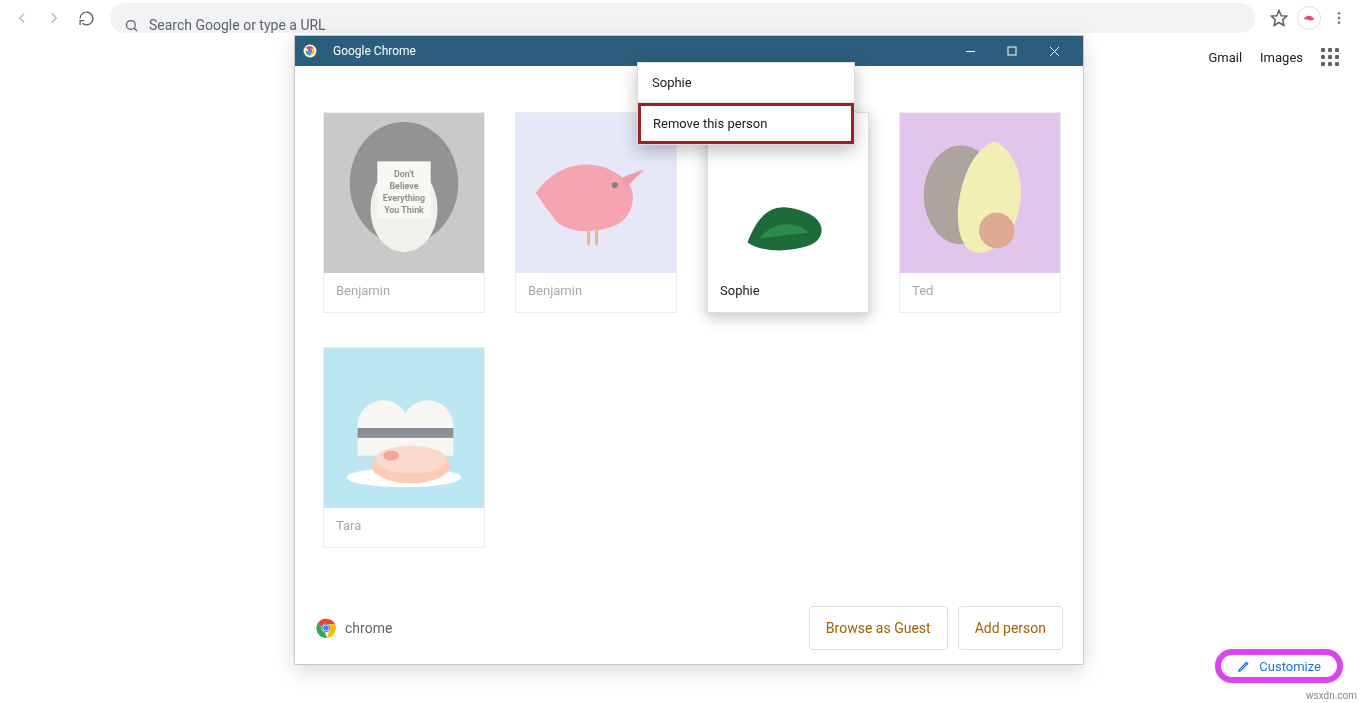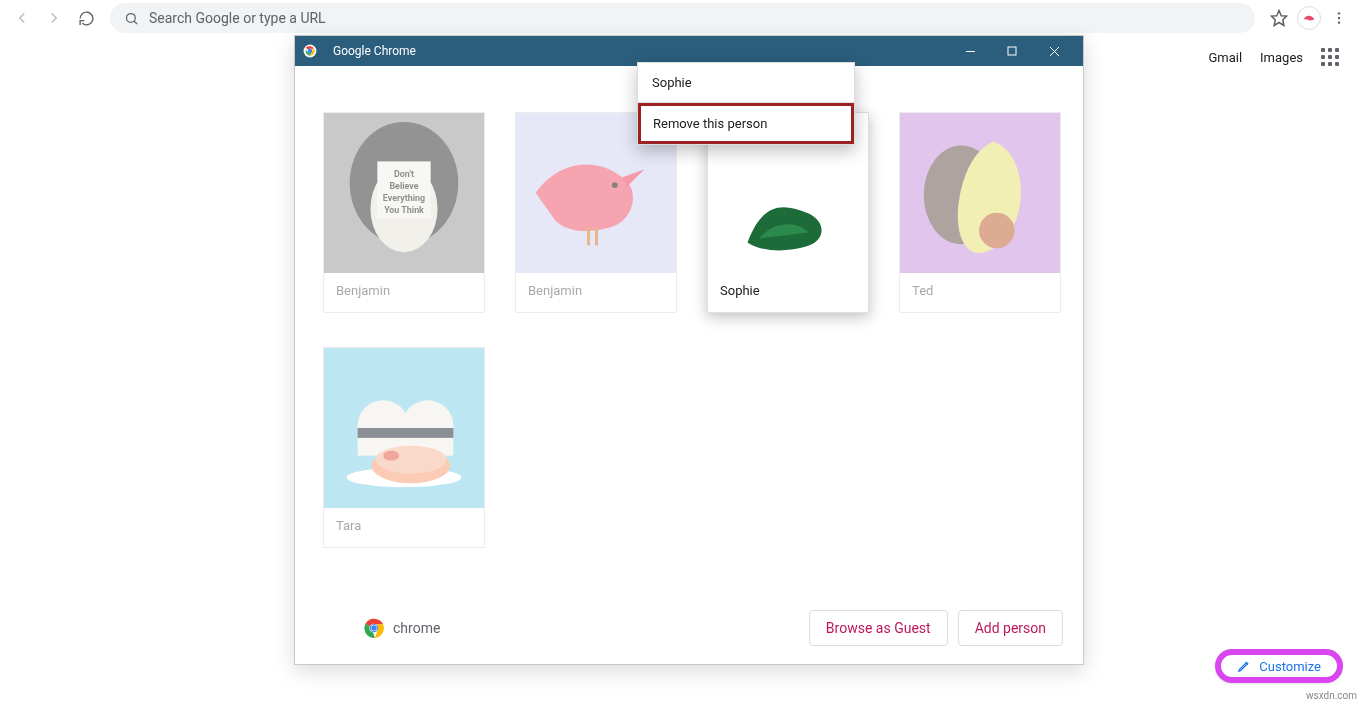--- a/index.html
+++ b/index.html
@@ -2,21 +2,21 @@
 <html><head>
 <meta charset="utf-8">
 <style>
   * { box-sizing: border-box; margin: 0; padding: 0; font-family: -apple-system, BlinkMacSystemFont, "Segoe UI", Roboto, Arial, sans-serif; }
   body { width: 1361px; height: 703px; background: #fff; overflow: hidden; position: relative; }
 
   
   .toolbar { height: 36px; display: flex; align-items: center; padding: 0 8px; gap: 4px; background: #fff; }
   .nav-btn { width: 28px; height: 28px; display:flex; align-items:center; justify-content:center; border-radius: 50%; color:#5f6368; cursor:pointer; }
   .nav-btn.disabled { color:#bdbdbd; }
-  .omnibox { flex: 1; height: 30px; background:#f1f3f4; border-radius: 15px; display:flex; align-items:center; padding:0 14px; gap:10px; color:#5f6368; font-size:14px; margin:0 6px; }
+  .omnibox { flex: 1; height: 30px; background:#f1f3f4; border-radius: 15px; display:flex; align-items:flex-end; padding:0 14px; gap:10px; color:#5f6368; font-size:14px; margin:0 6px; }
   .tool-icon { width:28px; height:28px; display:flex; align-items:center; justify-content:center; color:#5f6368; cursor:pointer; }
   .avatar-badge { width:24px; height:24px; border-radius:50%; border:1px solid #ddd; display:flex; align-items:center; justify-content:center; background:#fff; position:relative; }
   .avatar-badge svg { width:16px; height:16px; }
 
   
   .ntp-links { position:absolute; top:48px; right:22px; display:flex; align-items:center; gap:18px; font-size:13px; color:#202124; }
   .ntp-links a { color:#202124; text-decoration:none; cursor:pointer; }
   .apps-grid { width:18px; height:18px; display:grid; grid-template-columns:repeat(3,4px); grid-template-rows:repeat(3,4px); gap:3px; cursor:pointer; }
   .apps-grid span { width:4px; height:4px; background:#5f6368; border-radius:1px; }
 
@@ -37,24 +37,24 @@
   .profile-label { padding:10px 12px 14px 12px; font-size:13px; color:#5f6368; }
   .profile-card.elev .profile-label { color:#202124; }
 
   
   .ctx-menu { position:absolute; left:342px; top:0px; width:218px; background:#fff; border:1px solid #dadce0; box-shadow:0 6px 16px rgba(0,0,0,0.25); font-size:13px; z-index:10; }
   .ctx-item { padding:12px 14px; color:#202124; cursor:default; }
   .ctx-divider { height:1px; background:#e4e4e4; }
   .ctx-highlight { border:3px solid #9a2222; padding:10px 12px; cursor:pointer; }
 
   
-  .pm-footer { height:60px; display:flex; align-items:center; justify-content:space-between; padding:0 20px 12px 20px;margin-left:48px; }
+  .pm-footer { height:60px; display:flex; align-items:center; justify-content:space-between; padding:0 20px 12px 20px; }
   .pm-footer-left { display:flex; align-items:center; gap:8px; color:#5f6368; font-size:14px; }
   .pm-footer-right { display:flex; gap:10px; }
-  .btn { height:36px; padding:16px 16px; border:1px solid #dadce0; background:#fff; border-radius:4px; color:#be185d; font-size:14px; cursor:pointer; display:flex; align-items:center; }
+  .btn { height:44px; padding:16px 16px; border:1px solid #dadce0; background:#fff; border-radius:4px; color:#a16207; font-size:14px; cursor:pointer; display:flex; align-items:center; }
 
   
   .customize-pill { position:absolute; right:18px; bottom:20px; height:34px; border:6px solid #d946ef; border-radius:17px; background:#fff; display:flex; align-items:center; gap:8px; padding:0 16px; color:#1a73e8; font-size:13px; cursor:pointer; box-shadow:0 1px 3px rgba(0,0,0,0.1); }
 
   .watermark { position:absolute; right:4px; bottom:2px; font-size:10px; color:#888; }
 
   
   .art-alexandra { background:#9d9d9d; position:relative; }
   .art-benjamin { background:#d3d7f2; position:relative; }
   .art-sophie { background:#fff; position:relative; }

